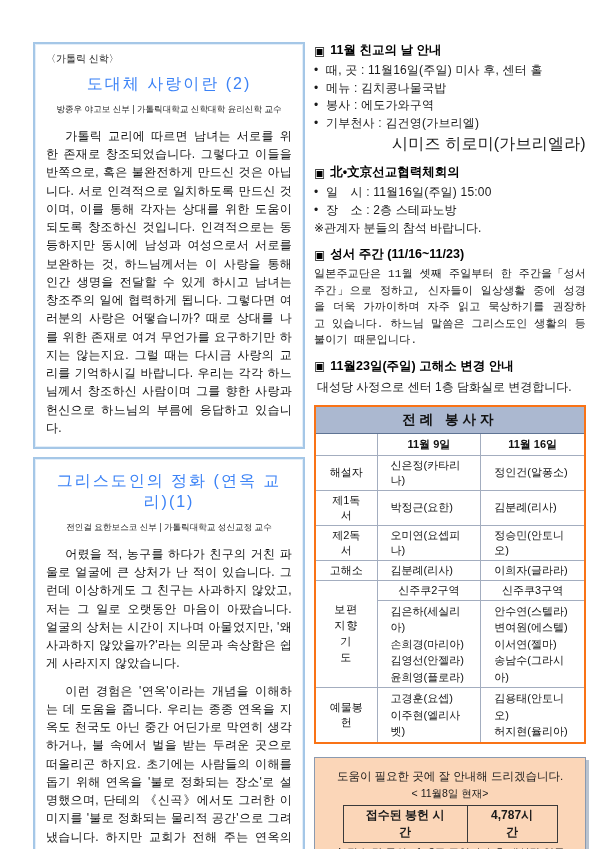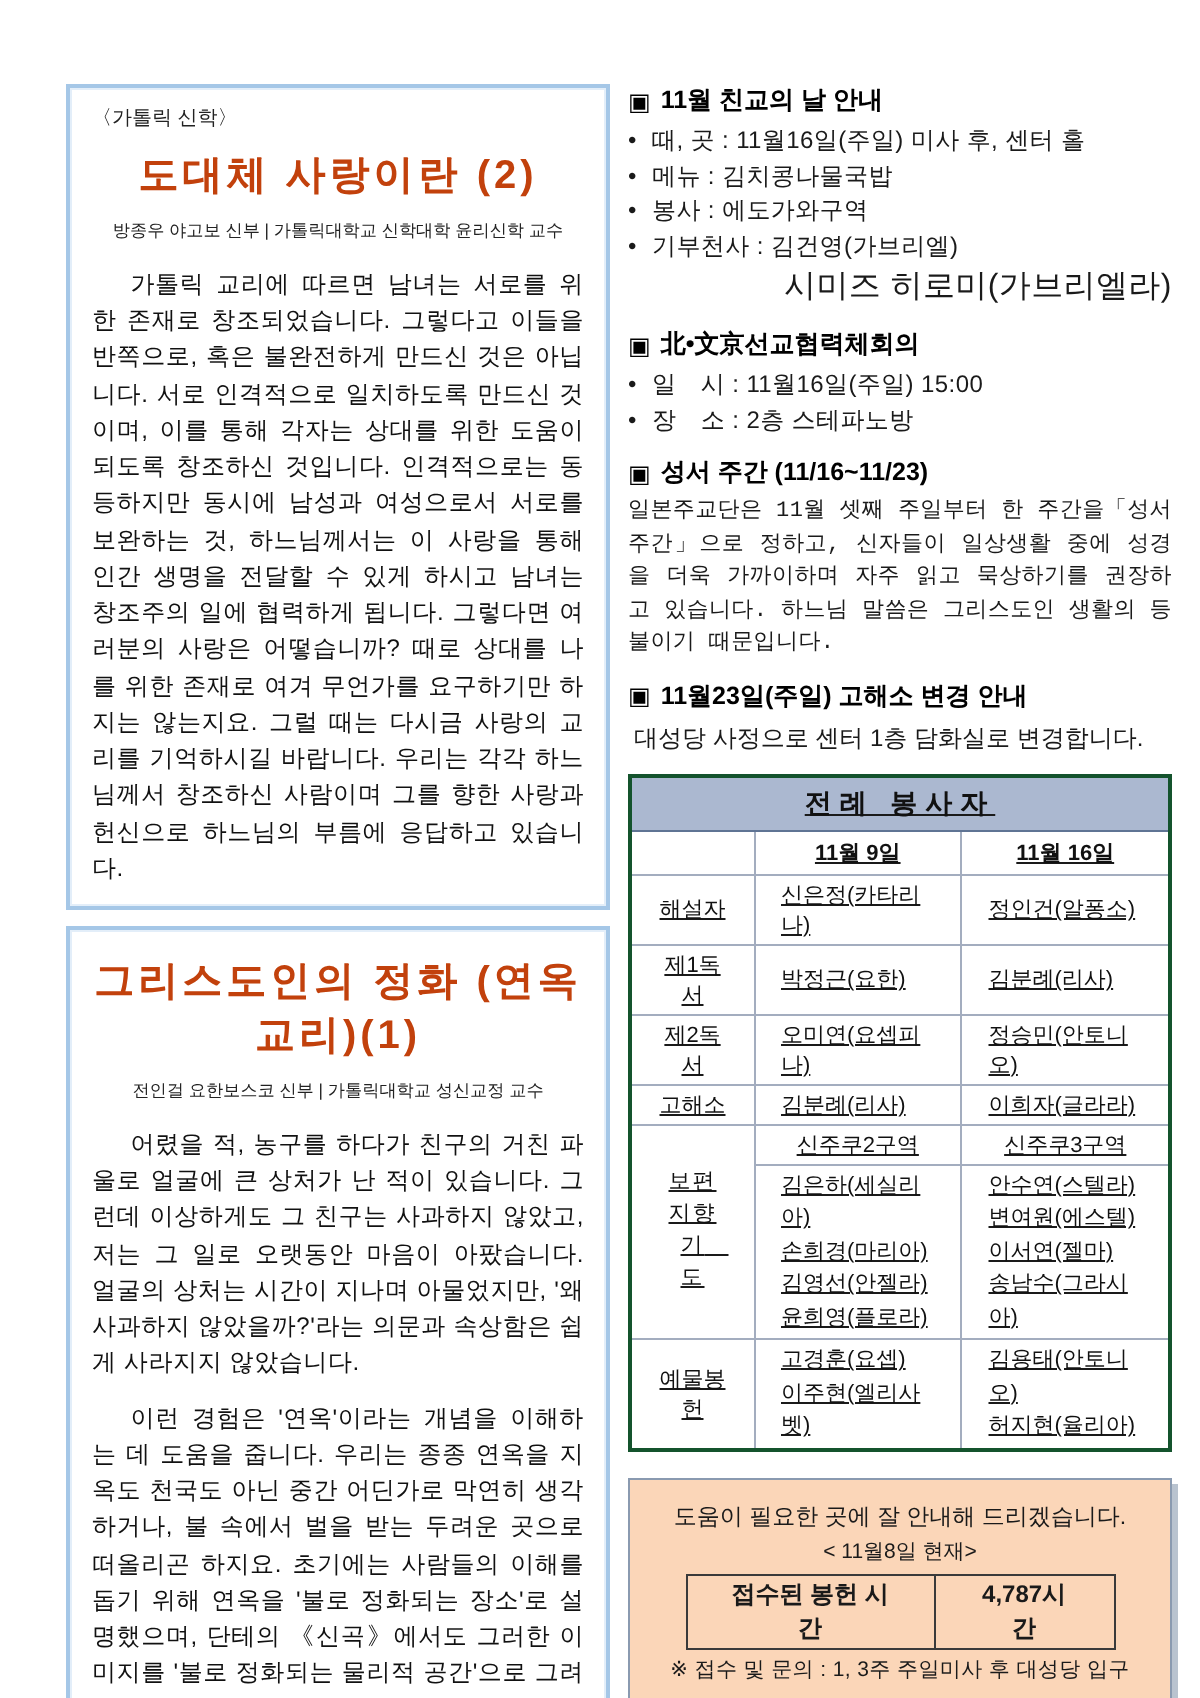--- a/index.html
+++ b/index.html
@@ -12,42 +12,42 @@
   .page { width:600px; height:849px; padding:42px 15px 10px 33px; display:flex; gap:9px;border-radius:28px; }
   .col { width:272px; flex:0 0 272px; }
 
   
   .article-box {
     border:2px solid #a5c7e7; box-shadow:0 0 0 1px #e3eef9 inset;
     background:#fff; padding:8px 11px 10px 11px; margin-bottom:8px;
   }
   .article-tag { font-size:10px; color:#222; margin-bottom:2px; }
   .article-title {
-    text-align:center; font-size:20px; font-weight:bold; letter-spacing:2px;
-    margin:8px 0 9px 0; color:#c2410c;
+    text-align:center; font-size:16px; font-weight:normal; letter-spacing:2px;
+    margin:8px 0 9px 0; color:#3b82f6;
   }
   .article-byline { text-align:center; font-size:8.6px; color:#222; margin-bottom:11px; letter-spacing:0; }
   .article-body {
     font-size:12px; line-height:1.52; text-align:justify;
     word-break:break-all; text-indent:1.6em; letter-spacing:0.3px; color:#111;
   }
   .article-body + .article-body { margin-top:9px; }
 
   
   .notice { margin-bottom:9px; }
   .notice-title { font-weight:bold; font-size:12.5px; margin-bottom:3px; color:#000; display:flex; align-items:center; gap:5px; }
   .notice-title .marker { font-size:12px; line-height:1; }
   .n-item { display:flex; font-size:12px; line-height:1.46; letter-spacing:0.2px; }
   .n-item .bullet { width:12px; flex:0 0 12px; }
   .n-cont { font-size:16px; line-height:1.46; padding-left:78px; letter-spacing:0.2px; }
   .n-note { font-size:12px; line-height:1.5; }
   .n-body { font-size:11px; line-height:1.5; text-align:justify; word-break:break-all; letter-spacing:0.2px;font-family:Liberation Mono, monospace; }
 
   
-  table.liturgy { width:100%; border-collapse:collapse; font-size:11px; margin-top:3px; border:2px solid #14532d;text-decoration:underline; }
+  table.liturgy { width:100%; border-collapse:collapse; font-size:11px; margin-top:3px; border:2px solid #f97316; }
   table.liturgy td { border:1px solid #a3adbf; padding:2px 13px; color:#111; }
   table.liturgy tr.t-title td {
     background:#abb8d0; font-weight:bold; font-size:13.5px; text-align:center;
     letter-spacing:4px; padding:4px 0; border-bottom:1.5px solid #5f7494;
   }
   table.liturgy tr.t-head td { font-weight:bold; text-align:center; padding:3px 0; }
   table.liturgy td.lbl { text-align:center; width:62px; }
   table.liturgy td.ctr { text-align:center; }
   table.liturgy .nline { line-height:1.5; }
   .lbl-2line div { line-height:1.45; letter-spacing:1px; }
@@ -127,20 +127,21 @@
         <span>北•文京선교협력체회의</span>
       </div>
       <div class="n-item">
           <span class="bullet">•</span>
           <span>일　시 : 11월16일(주일) 15:00</span>
         </div>
       <div class="n-item">
           <span class="bullet">•</span>
           <span>장　소 : 2층 스테파노방</span>
         </div>
+      <div class="n-note">※관계자 분들의 참석 바랍니다.</div>
     </div>
 
     <div class="notice">
       <div class="notice-title">
         <span class="marker">▣</span>
         <span>성서 주간 (11/16~11/23)</span>
       </div>
       <div class="n-body">일본주교단은 11월 셋째 주일부터 한 주간을「성서 주간」으로 정하고, 신자들이 일상생활 중에 성경을 더욱 가까이하며 자주 읽고 묵상하기를 권장하고 있습니다. 하느님 말씀은 그리스도인 생활의 등불이기 때문입니다.</div>
     </div>
 

